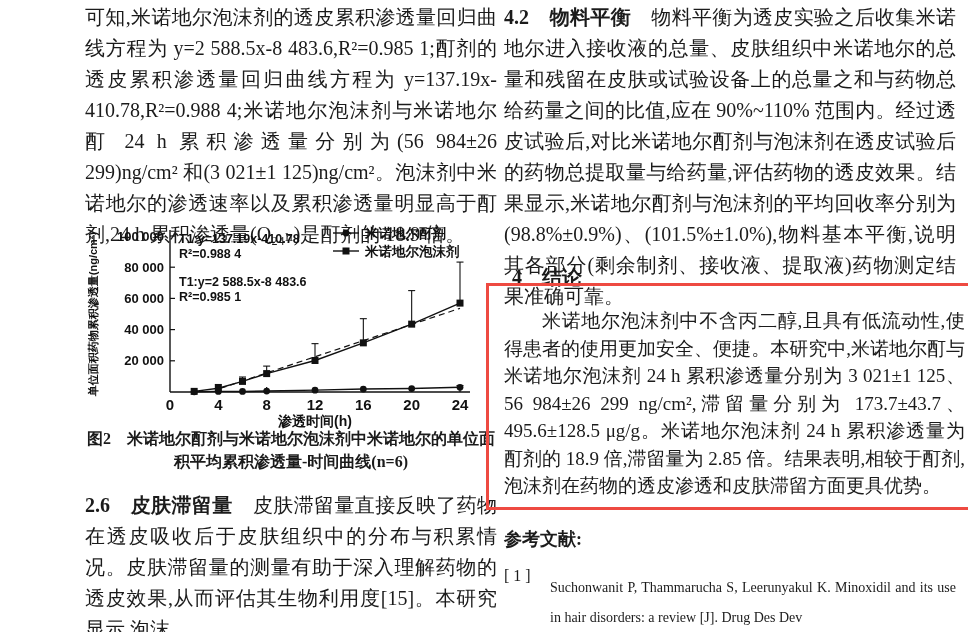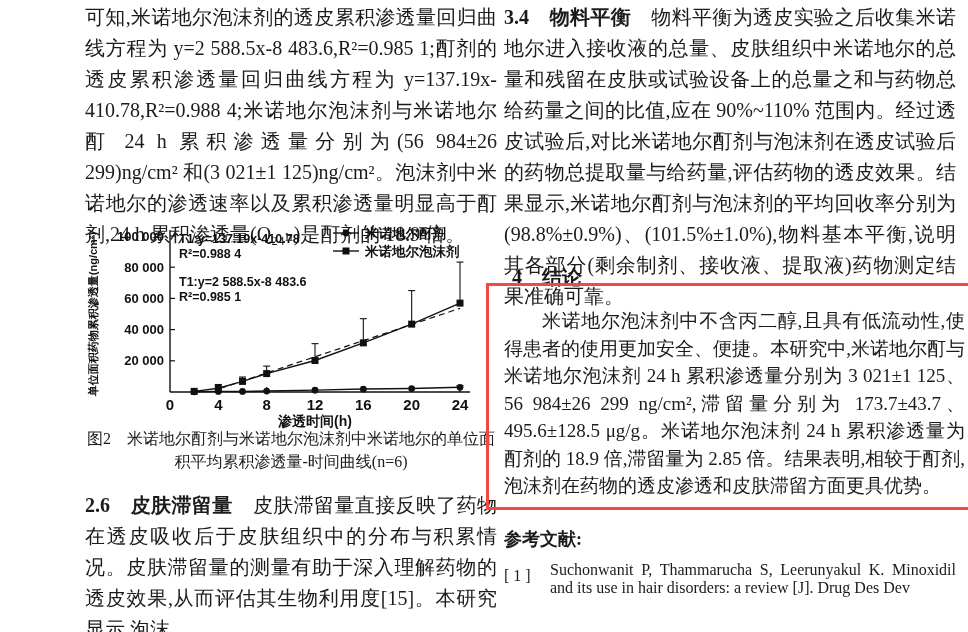--- a/index.html
+++ b/index.html
@@ -9,34 +9,34 @@
   }
   .col{position:absolute;top:0;}
   .col-left{left:85px;width:412px;height:632px;}
   .col-right{left:504px;width:452px;height:632px;}
   .abs{position:absolute;left:0;}
   .body-text{font-size:20px;line-height:31px;text-align:justify;margin:0;}
   .body-text b{font-weight:bold;}
   .chart-svg{position:absolute;left:0;top:221px;overflow:visible;}
   .fig-caption{
     position:absolute;left:0;top:427px;width:412px;text-align:center;
-    font-weight:normal;font-size:16px;line-height:23px;margin:0;
+    font-weight:bold;font-size:16px;line-height:23px;margin:0;
   }
   .sec33{top:490px;width:412px;}
   .para34{top:2px;width:452px;}
   .heading4{position:absolute;top:256px;left:0;font-size:20px;font-weight:bold;margin:8px;}
   .red-box{
     position:absolute;top:283px;left:-18px;width:496px;box-sizing:border-box;
     border:3px solid #ee4a41;padding:21px 14px 7px 15px;
   }
   .conclusion{font-size:19px;line-height:27.5px;text-align:justify;text-indent:2em;margin:0;}
   .refs-heading{position:absolute;top:527px;left:0;font-size:18px;font-weight:bold;margin:0;}
   .ref-item{position:absolute;top:561px;left:0;width:452px;display:flex;}
   .ref-label{flex:0 0 42px;font-size:16px;line-height:30px;}
-  .ref-text{flex:1;font-size:16px;line-height:18px;text-align:justify;padding-left:4px;}
+  .ref-text{flex:1;font-size:14px;line-height:30px;text-align:justify;padding-left:4px;margin-top:12px;}
   svg text{font-family:"Liberation Sans","DejaVu Sans",sans-serif;fill:#111;}
   svg .tick{font-size:13px;font-weight:bold;}
   svg .xtick{font-size:15px;}
   svg .axlabel{font-size:14px;font-weight:bold;}
   svg .aylabel{font-size:11px;font-weight:bold;}
   svg .ann{font-size:12.5px;font-weight:bold;}
   svg .leg{font-size:13.5px;font-weight:bold;}
 </style>
 </head>
 <body>
@@ -122,21 +122,21 @@
         <text x="94" y="80" class="ann">R²=0.985 1</text>
       </svg>
 
     <p class="fig-caption">图2　米诺地尔酊剂与米诺地尔泡沫剂中米诺地尔的单位面积平均累积渗透量-时间曲线(n=6)</p>
 
     <p class="body-text abs sec33"><b>2.6　皮肤滞留量</b><span>　皮肤滞留量直接反映了药物在透皮吸收后于皮肤组织中的分布与积累情况。皮肤滞留量的测量有助于深入理解药物的透皮效果,从而评估其生物利用度[15]。本研究显示,泡沫</span></p>
   </div>
 
   <div class="col col-right">
 
-    <p class="body-text abs para34"><b>3.4　物料平衡</b><span>　物料平衡为透皮实验之后收集米诺地尔进入接收液的总量、皮肤组织中米诺地尔的总量和残留在皮肤或试验设备上的总量之和与药物总给药量之间的比值,应在 90%~110% 范围内。经过透皮试验后,对比米诺地尔酊剂与泡沫剂在透皮试验后的药物总提取量与给药量,评估药物的透皮效果。结果显示,米诺地尔酊剂与泡沫剂的平均回收率分别为(98.8%±0.9%)、(101.5%±1.0%),物料基本平衡,说明其各部分(剩余制剂、接收液、提取液)药物测定结果准确可靠。</span></p>
+    <p class="body-text abs para34"><b>4.2　物料平衡</b><span>　物料平衡为透皮实验之后收集米诺地尔进入接收液的总量、皮肤组织中米诺地尔的总量和残留在皮肤或试验设备上的总量之和与药物总给药量之间的比值,应在 90%~110% 范围内。经过透皮试验后,对比米诺地尔酊剂与泡沫剂在透皮试验后的药物总提取量与给药量,评估药物的透皮效果。结果显示,米诺地尔酊剂与泡沫剂的平均回收率分别为(98.8%±0.9%)、(101.5%±1.0%),物料基本平衡,说明其各部分(剩余制剂、接收液、提取液)药物测定结果准确可靠。</span></p>
 
     <h3 class="heading4">4　结论</h3>
 
     <div class="red-box">
       <p class="conclusion">米诺地尔泡沫剂中不含丙二醇,且具有低流动性,使得患者的使用更加安全、便捷。本研究中,米诺地尔酊与米诺地尔泡沫剂 24 h 累积渗透量分别为 3 021±1 125、56 984±26 299 ng/cm²,滞留量分别为 173.7±43.7、495.6±128.5 μg/g。米诺地尔泡沫剂 24 h 累积渗透量为酊剂的 18.9 倍,滞留量为 2.85 倍。结果表明,相较于酊剂,泡沫剂在药物的透皮渗透和皮肤滞留方面更具优势。</p>
     </div>
 
     <p class="refs-heading">参考文献:</p>
 
     <div class="ref-item">

